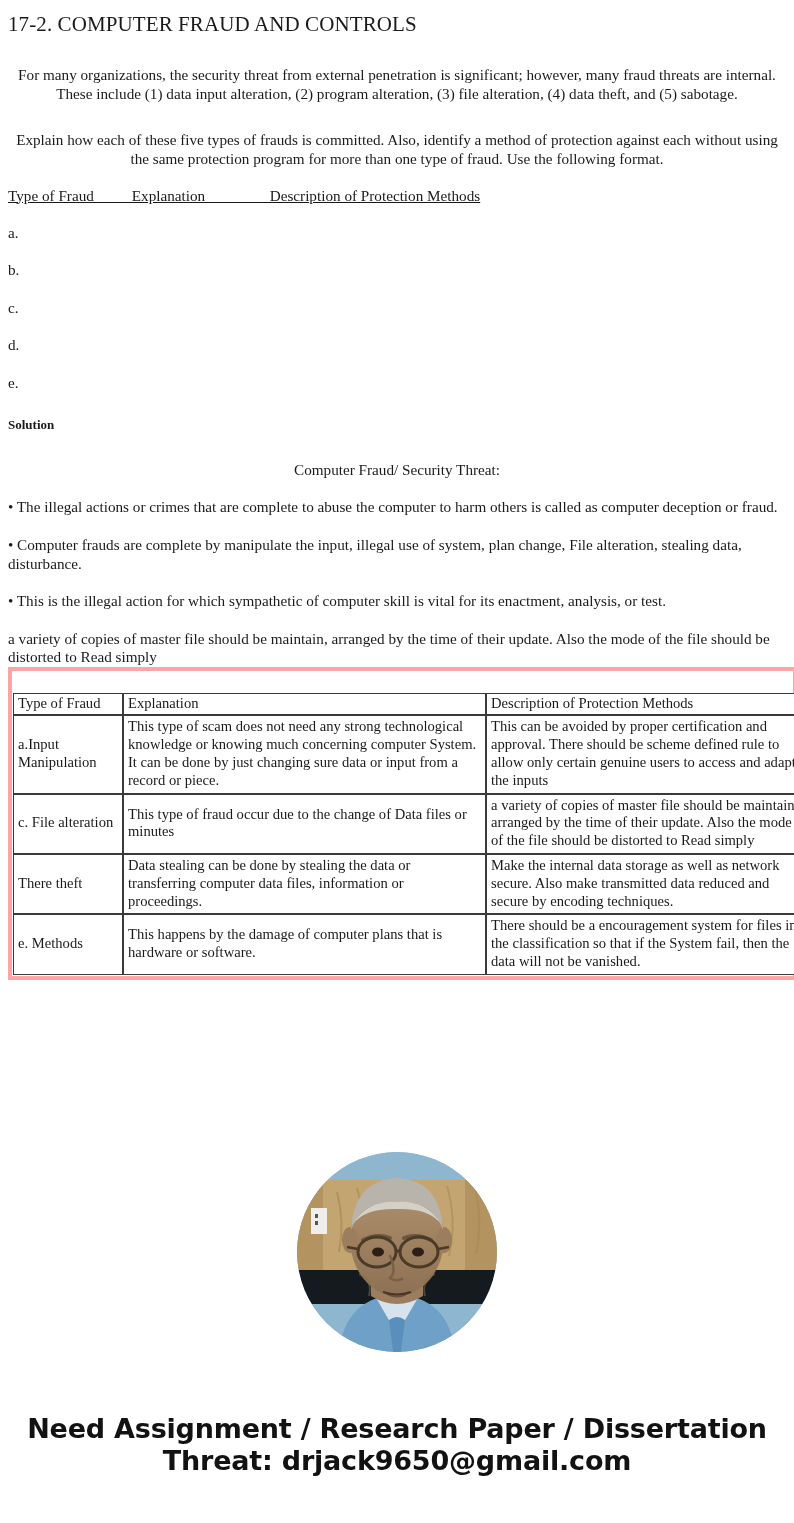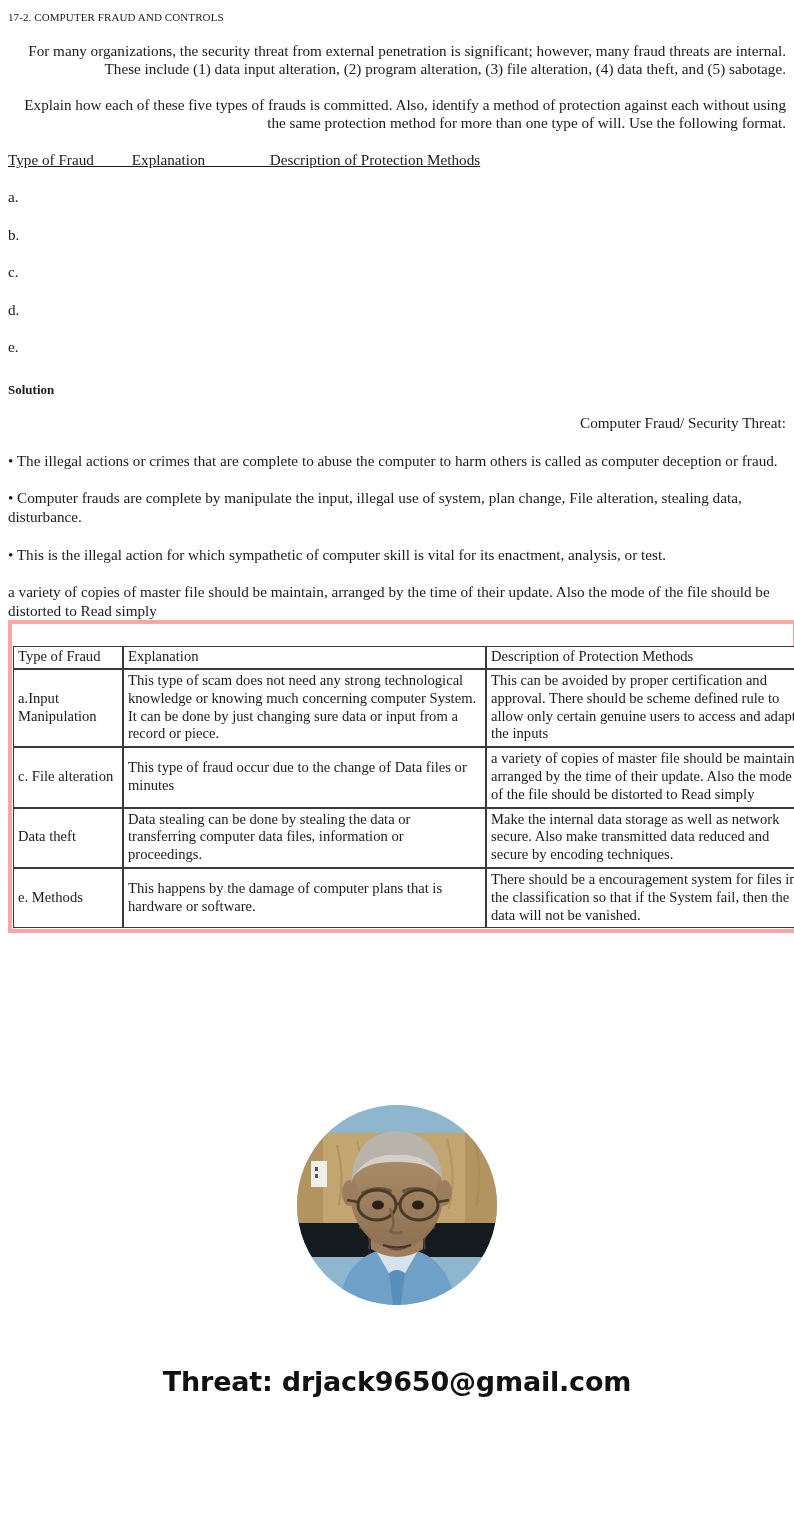--- a/index.html
+++ b/index.html
@@ -19,31 +19,31 @@
     width: 794px;
     min-height: 1523px;
     padding: 0;
     box-sizing: border-box;
     overflow: hidden;
   }
   .doc-body {
     padding: 6px 8px 0 8px;
   }
   h1.doc-title {
-    font-size: 11px;
+    font-size: 21px;
     font-weight: normal;
     margin: 4px 0 0 0;
     line-height: 1.35;
     letter-spacing: 0.1px;
   }
   p.para {
     font-size: 15.2px;
     line-height: 1.22;
-    margin: 17px 0 0 0;
-    text-align: right;
+    margin: 28px 0 0 0;
+    text-align: center;
   }
   .listline {
     font-size: 15.2px;
     line-height: 1.22;
     margin: 19px 0 0 0;
   }
   .listline:first-of-type {
     margin-top: 20px;
   }
   h2.solution {
@@ -129,21 +129,21 @@
 <body>
 
 <div class="page">
   <div class="doc-body">
 
     <h1 class="doc-title">17-2. COMPUTER FRAUD AND CONTROLS</h1>
 
     <p class="para">For many organizations, the security threat from external penetration is significant; however, many fraud threats are internal. These include (1) data input alteration, (2) program alteration, (3) file alteration, (4) data theft, and (5) sabotage.</p>
 
 
-    <p class="para">Explain how each of these five types of frauds is committed. Also, identify a method of protection against each without using the same protection method for more than one type of will. Use the following format.</p>
+    <p class="para">Explain how each of these five types of frauds is committed. Also, identify a method of protection against each without using the same protection program for more than one type of fraud. Use the following format.</p>
 
     <div class="colheads">Type of Fraud          Explanation                 Description of Protection Methods</div>
 
     <div class="listline">a.</div>
     <div class="listline">b.</div>
     <div class="listline">c.</div>
     <div class="listline">d.</div>
     <div class="listline">e.</div>
 
     <h2 class="solution">Solution</h2>
@@ -168,21 +168,21 @@
             <td class="c1">a.Input Manipulation</td>
             <td class="c2">This type of scam does not need any strong technological knowledge or knowing much concerning computer System. It can be done by just changing sure data or input from a record or piece.</td>
             <td class="c3">This can be avoided by proper certification and approval. There should be scheme defined rule to allow only certain genuine users to access and adapt the inputs</td>
           </tr>
           <tr>
             <td class="c1">c. File alteration</td>
             <td class="c2">This type of fraud occur due to the change of Data files or minutes</td>
             <td class="c3">a variety of copies of master file should be maintain, arranged by the time of their update. Also the mode of the file should be distorted to Read simply</td>
           </tr>
           <tr>
-            <td class="c1">Data theft</td>
+            <td class="c1">There theft</td>
             <td class="c2">Data stealing can be done by stealing the data or transferring computer data files, information or proceedings.</td>
             <td class="c3">Make the internal data storage as well as network secure. Also make transmitted data reduced and secure by encoding techniques.</td>
           </tr>
           <tr>
             <td class="c1">e. Methods</td>
             <td class="c2">This happens by the damage of computer plans that is hardware or software.</td>
             <td class="c3">There should be a encouragement system for files in the classification so that if the System fail, then the data will not be vanished.</td>
           </tr>
         </tbody>
       </table>
@@ -235,18 +235,19 @@
             <path d="M93 104 q7 16 0 22 q5 4 12 1" stroke="#7a6046" stroke-width="2.5" fill="none" stroke-linecap="round"></path>
             <path d="M86 140 q14 7 28 0 q-14 11 -28 0 z" fill="#6e4f3c"></path>
             <path d="M86 140 q14 5 28 0" stroke="#4a3327" stroke-width="2" fill="none"></path>
             <path d="M62 122 q14 6 10 22" stroke="#8a6c4e" stroke-width="2" fill="none" opacity="0.5"></path>
             <path d="M138 122 q-14 6 -10 22" stroke="#8a6c4e" stroke-width="2" fill="none" opacity="0.5"></path>
           </g>
         </svg>
       </div>
 
       <div class="promo">
+        <span>Need Assignment / Research Paper / Dissertation</span>
         <span class="line3">Threat: drjack9650@gmail.com</span>
       </div>
 
     </div>
   </div>
 </div>
 
 </body></html>

